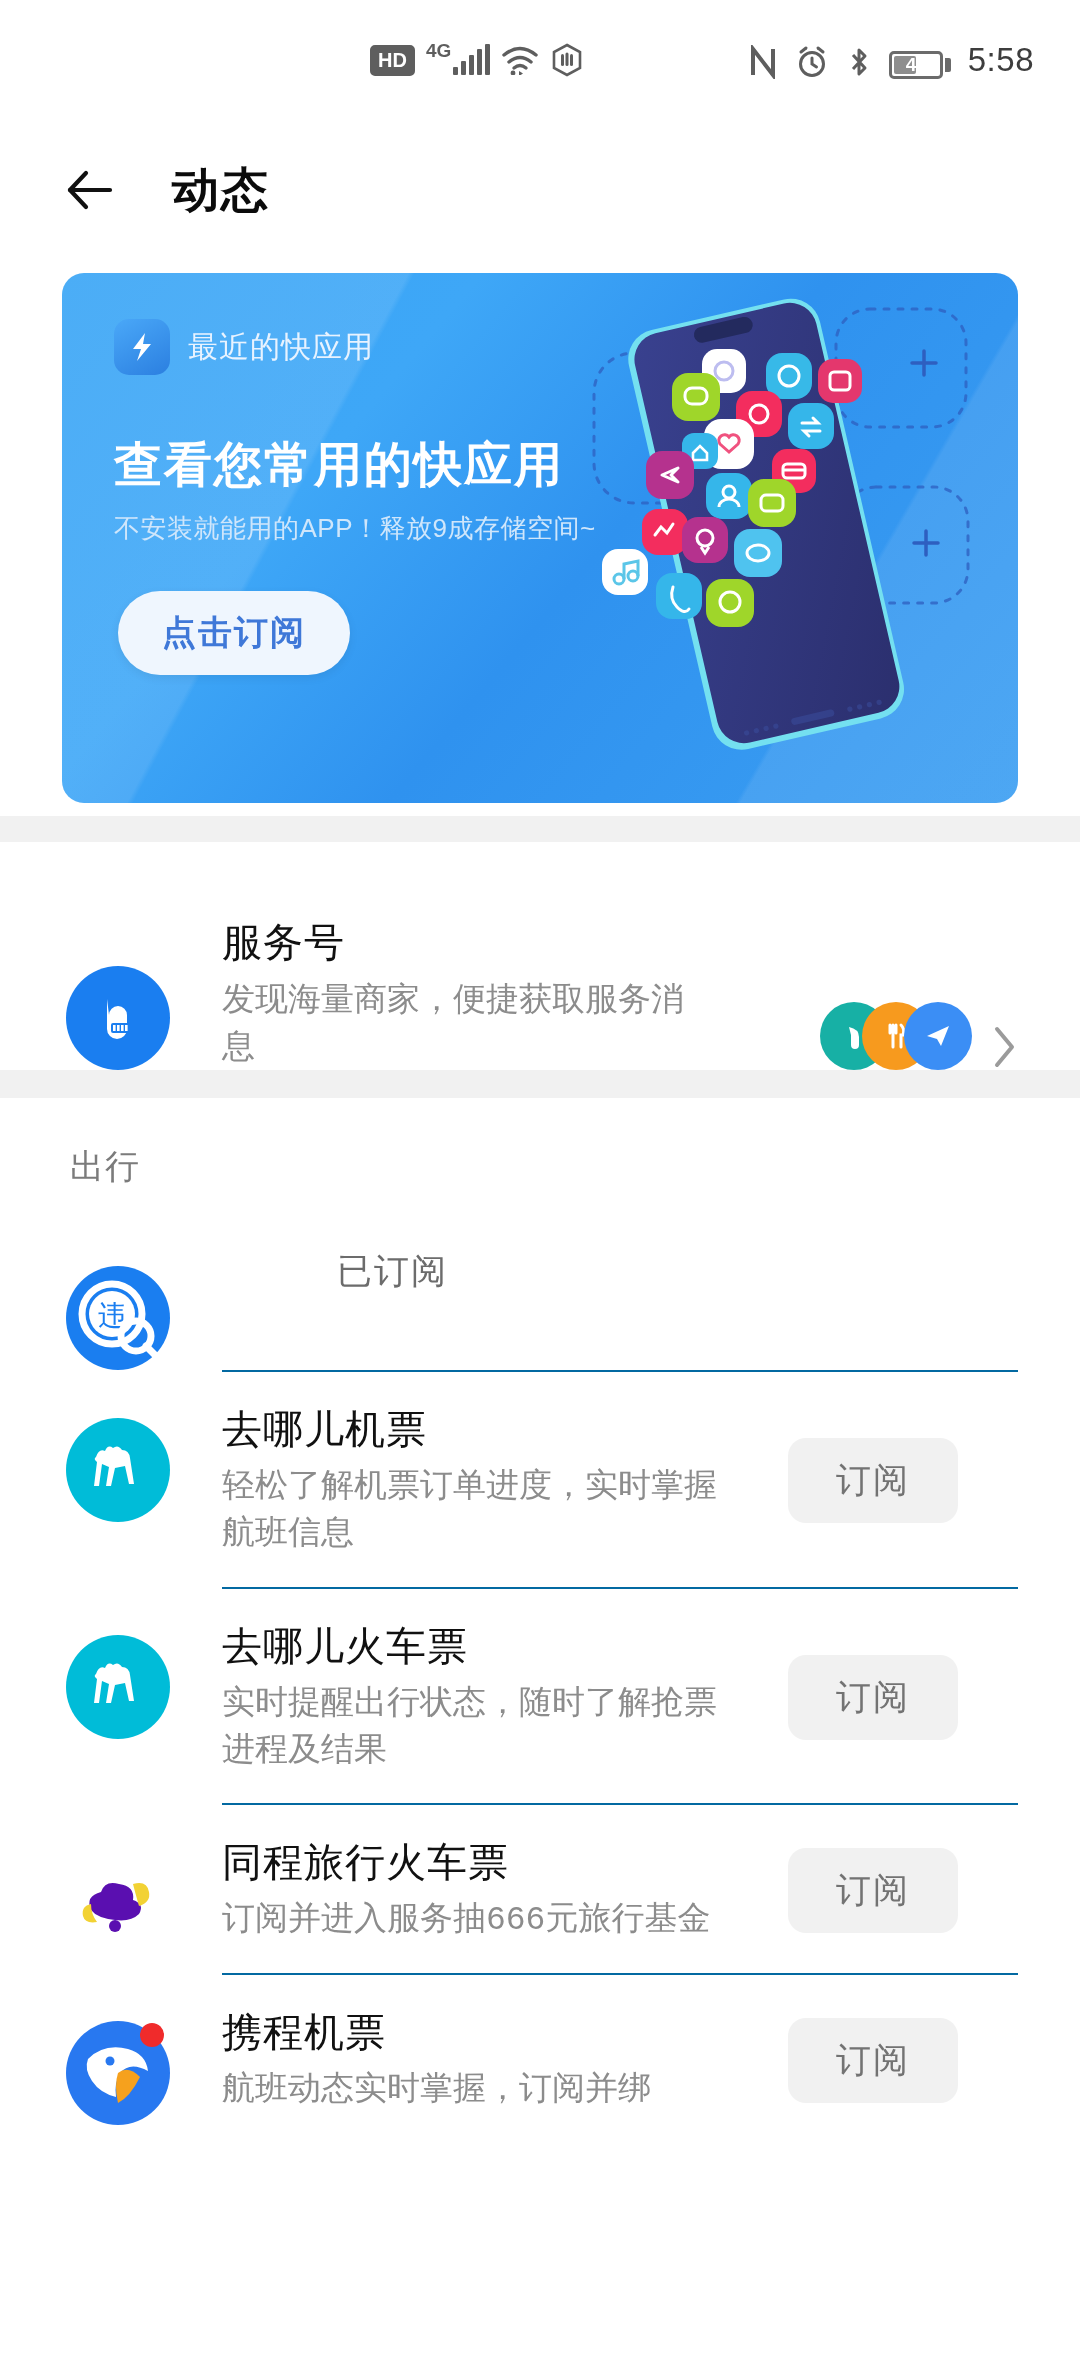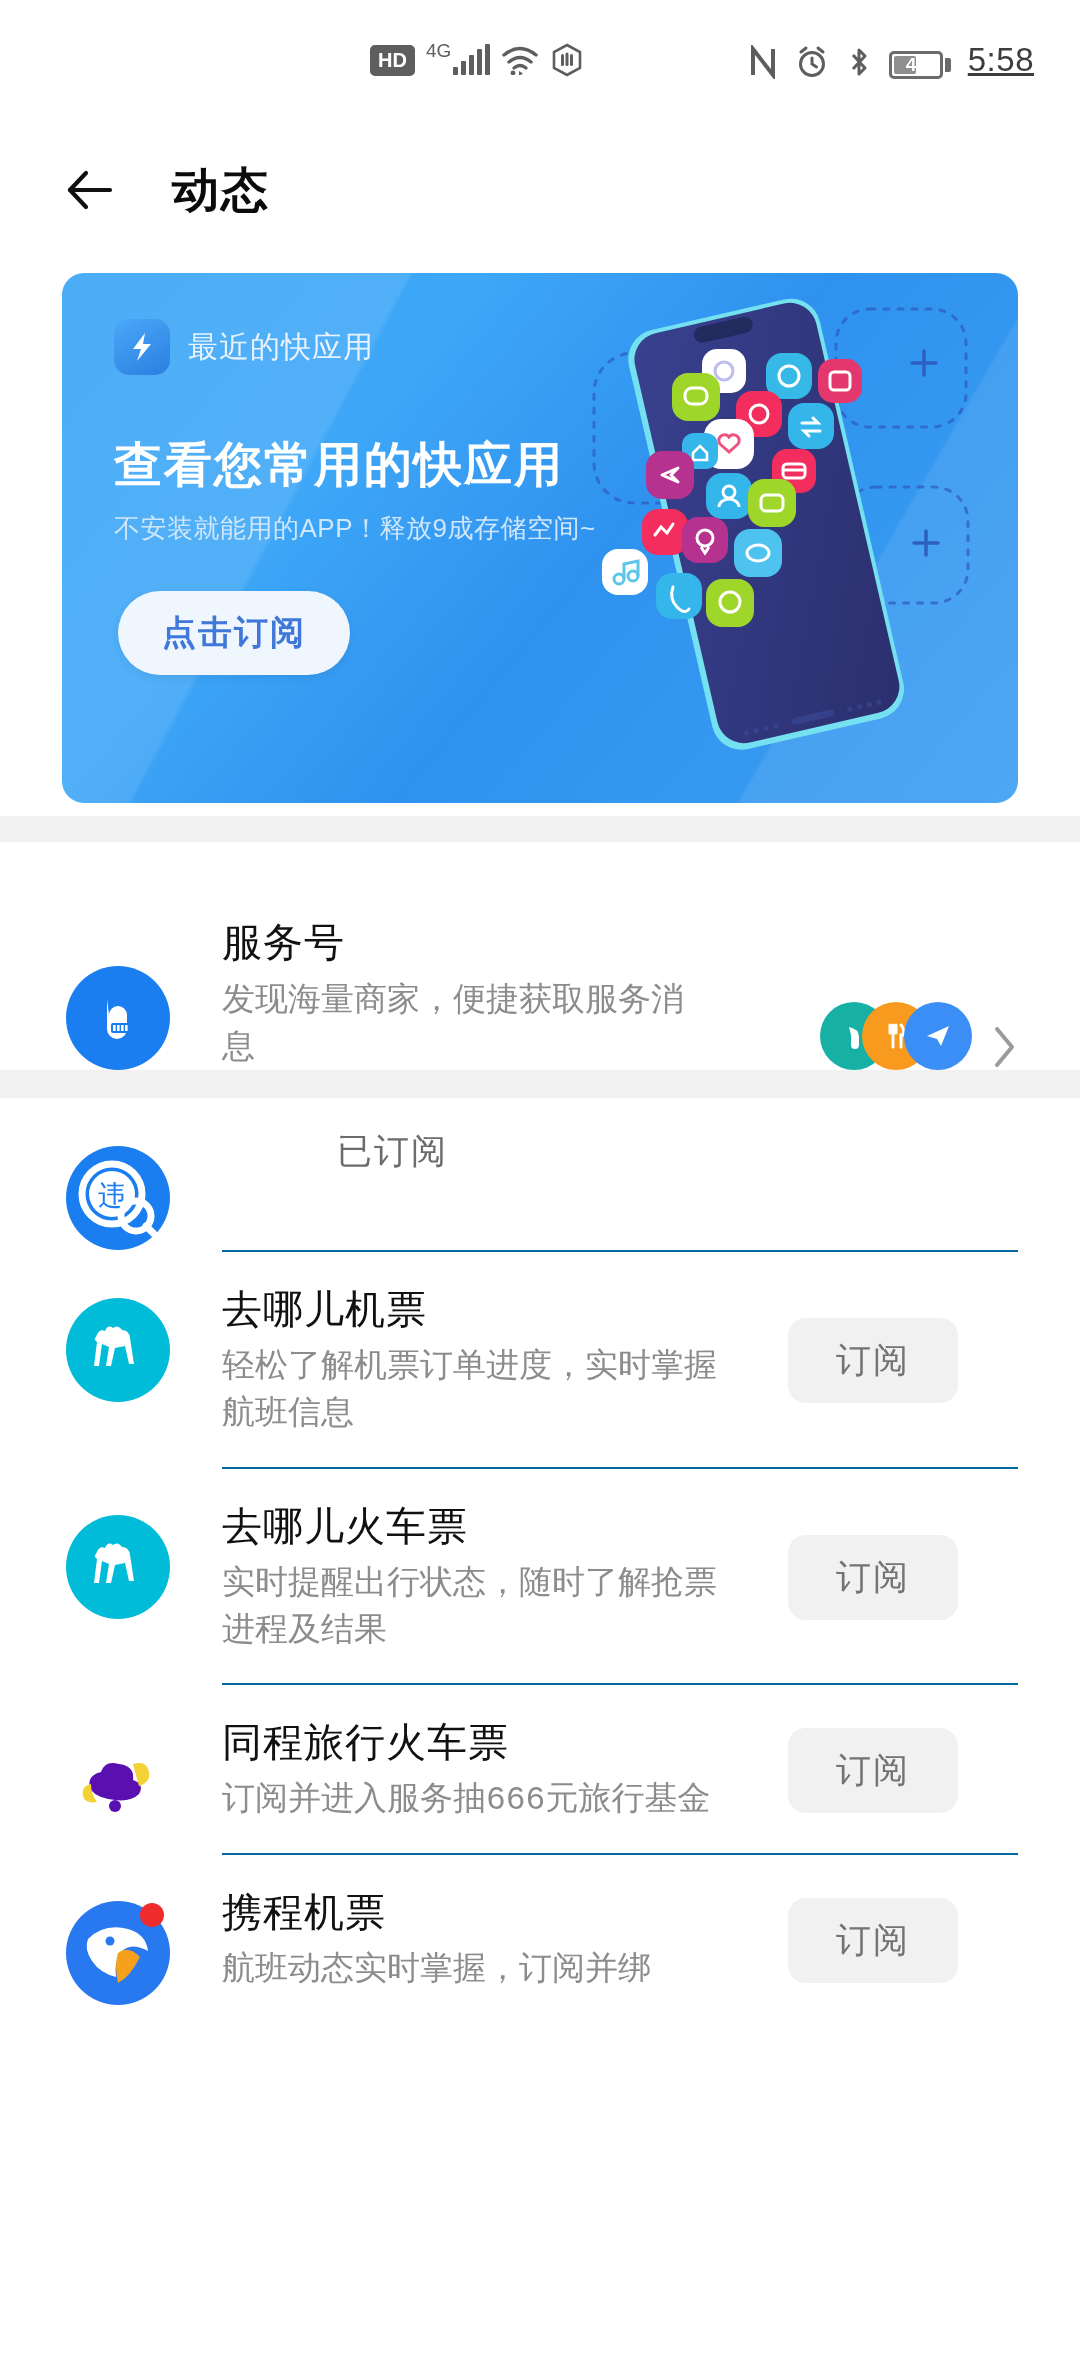--- a/index.html
+++ b/index.html
@@ -16,28 +16,28 @@
     height:120px; display:flex; align-items:center; justify-content:flex-end;
     padding:0 46px 0 0; gap:0;
   }
   .sb-left-group { display:flex; align-items:center; gap:11px; margin-right:auto; margin-left:370px; }
   .sb-right-group { display:flex; align-items:flex-end; gap:17px; }
   .hd-box {
     border:3px solid #5e5e5e; background:#5e5e5e; color:#fff; border-radius:5px;
     font-size:20px; font-weight:bold; padding:2px 5px 3px; letter-spacing:0px; line-height:1;
   }
   .net-wrap { display:flex; align-items:flex-end; gap:2px; }
-  .net-label { font-size:19px; color:#5e5e5e; font-weight:400; position:relative; top:-13px; }
+  .net-label { font-size:19px; color:#5e5e5e; font-weight:700; position:relative; top:-13px; }
   .bars { display:flex; align-items:flex-end; gap:3px; height:30px; }
   .bars i { width:5px; background:#5e5e5e; display:block; border-radius:1px; }
   .bars i:nth-child(1){height:8px;} .bars i:nth-child(2){height:14px;}
   .bars i:nth-child(3){height:20px;} .bars i:nth-child(4){height:26px;}
   .bars i:nth-child(5){height:31px;}
   .icon-svg { display:block; }
-  .time { font-size:33px; color:#3d3d3d; letter-spacing:0.5px;text-decoration:underline; }
+  .time { font-size:33px; color:#3d3d3d; letter-spacing:0.5px; }
   .battery {
     display:flex; align-items:center;
   }
   .bat-body {
     width:54px; height:28px; border:3px solid #6b6b6b; border-radius:5px;
     position:relative; display:flex; align-items:center; justify-content:center;
   }
   .bat-fill { position:absolute; left:2px; top:2px; bottom:2px; width:46%; background:#8e8e8e; border-radius:2px;}
   .bat-num { position:relative; font-size:19px; color:#ffffff; font-weight:bold; z-index:2; letter-spacing:-0.5px;}
   .bat-tip { width:6px; height:14px; background:#6b6b6b; border-radius:0 2px 2px 0; margin-left:2px; }
@@ -370,20 +370,21 @@
     </span>
     <span class="chev">
       <svg width="26" height="46" viewBox="0 0 26 46">
           <path d="M5 5 L20 23 L5 41" stroke="#9b9b9b" stroke-width="4" fill="none" stroke-linecap="round" stroke-linejoin="round"></path>
         </svg>
     </span>
   </div>
 
   <div class="gap g2"></div>
 
+  <div class="section-title">出行</div>
 
   <div class="list">
 
     <div class="app-row">
       <div class="app-icon-wrap">
         <div class="app-icon" style="background:#1a7ef0">
           <svg width="104" height="104" viewBox="0 0 104 104">
             <circle cx="46" cy="48" r="30" fill="none" stroke="#fff" stroke-width="7"></circle>
             <text x="46" y="60" font-size="30" fill="#1a7ef0" text-anchor="middle" font-family="'Liberation Sans',sans-serif">违</text>
             <circle cx="46" cy="48" r="23" fill="#fff"></circle>

